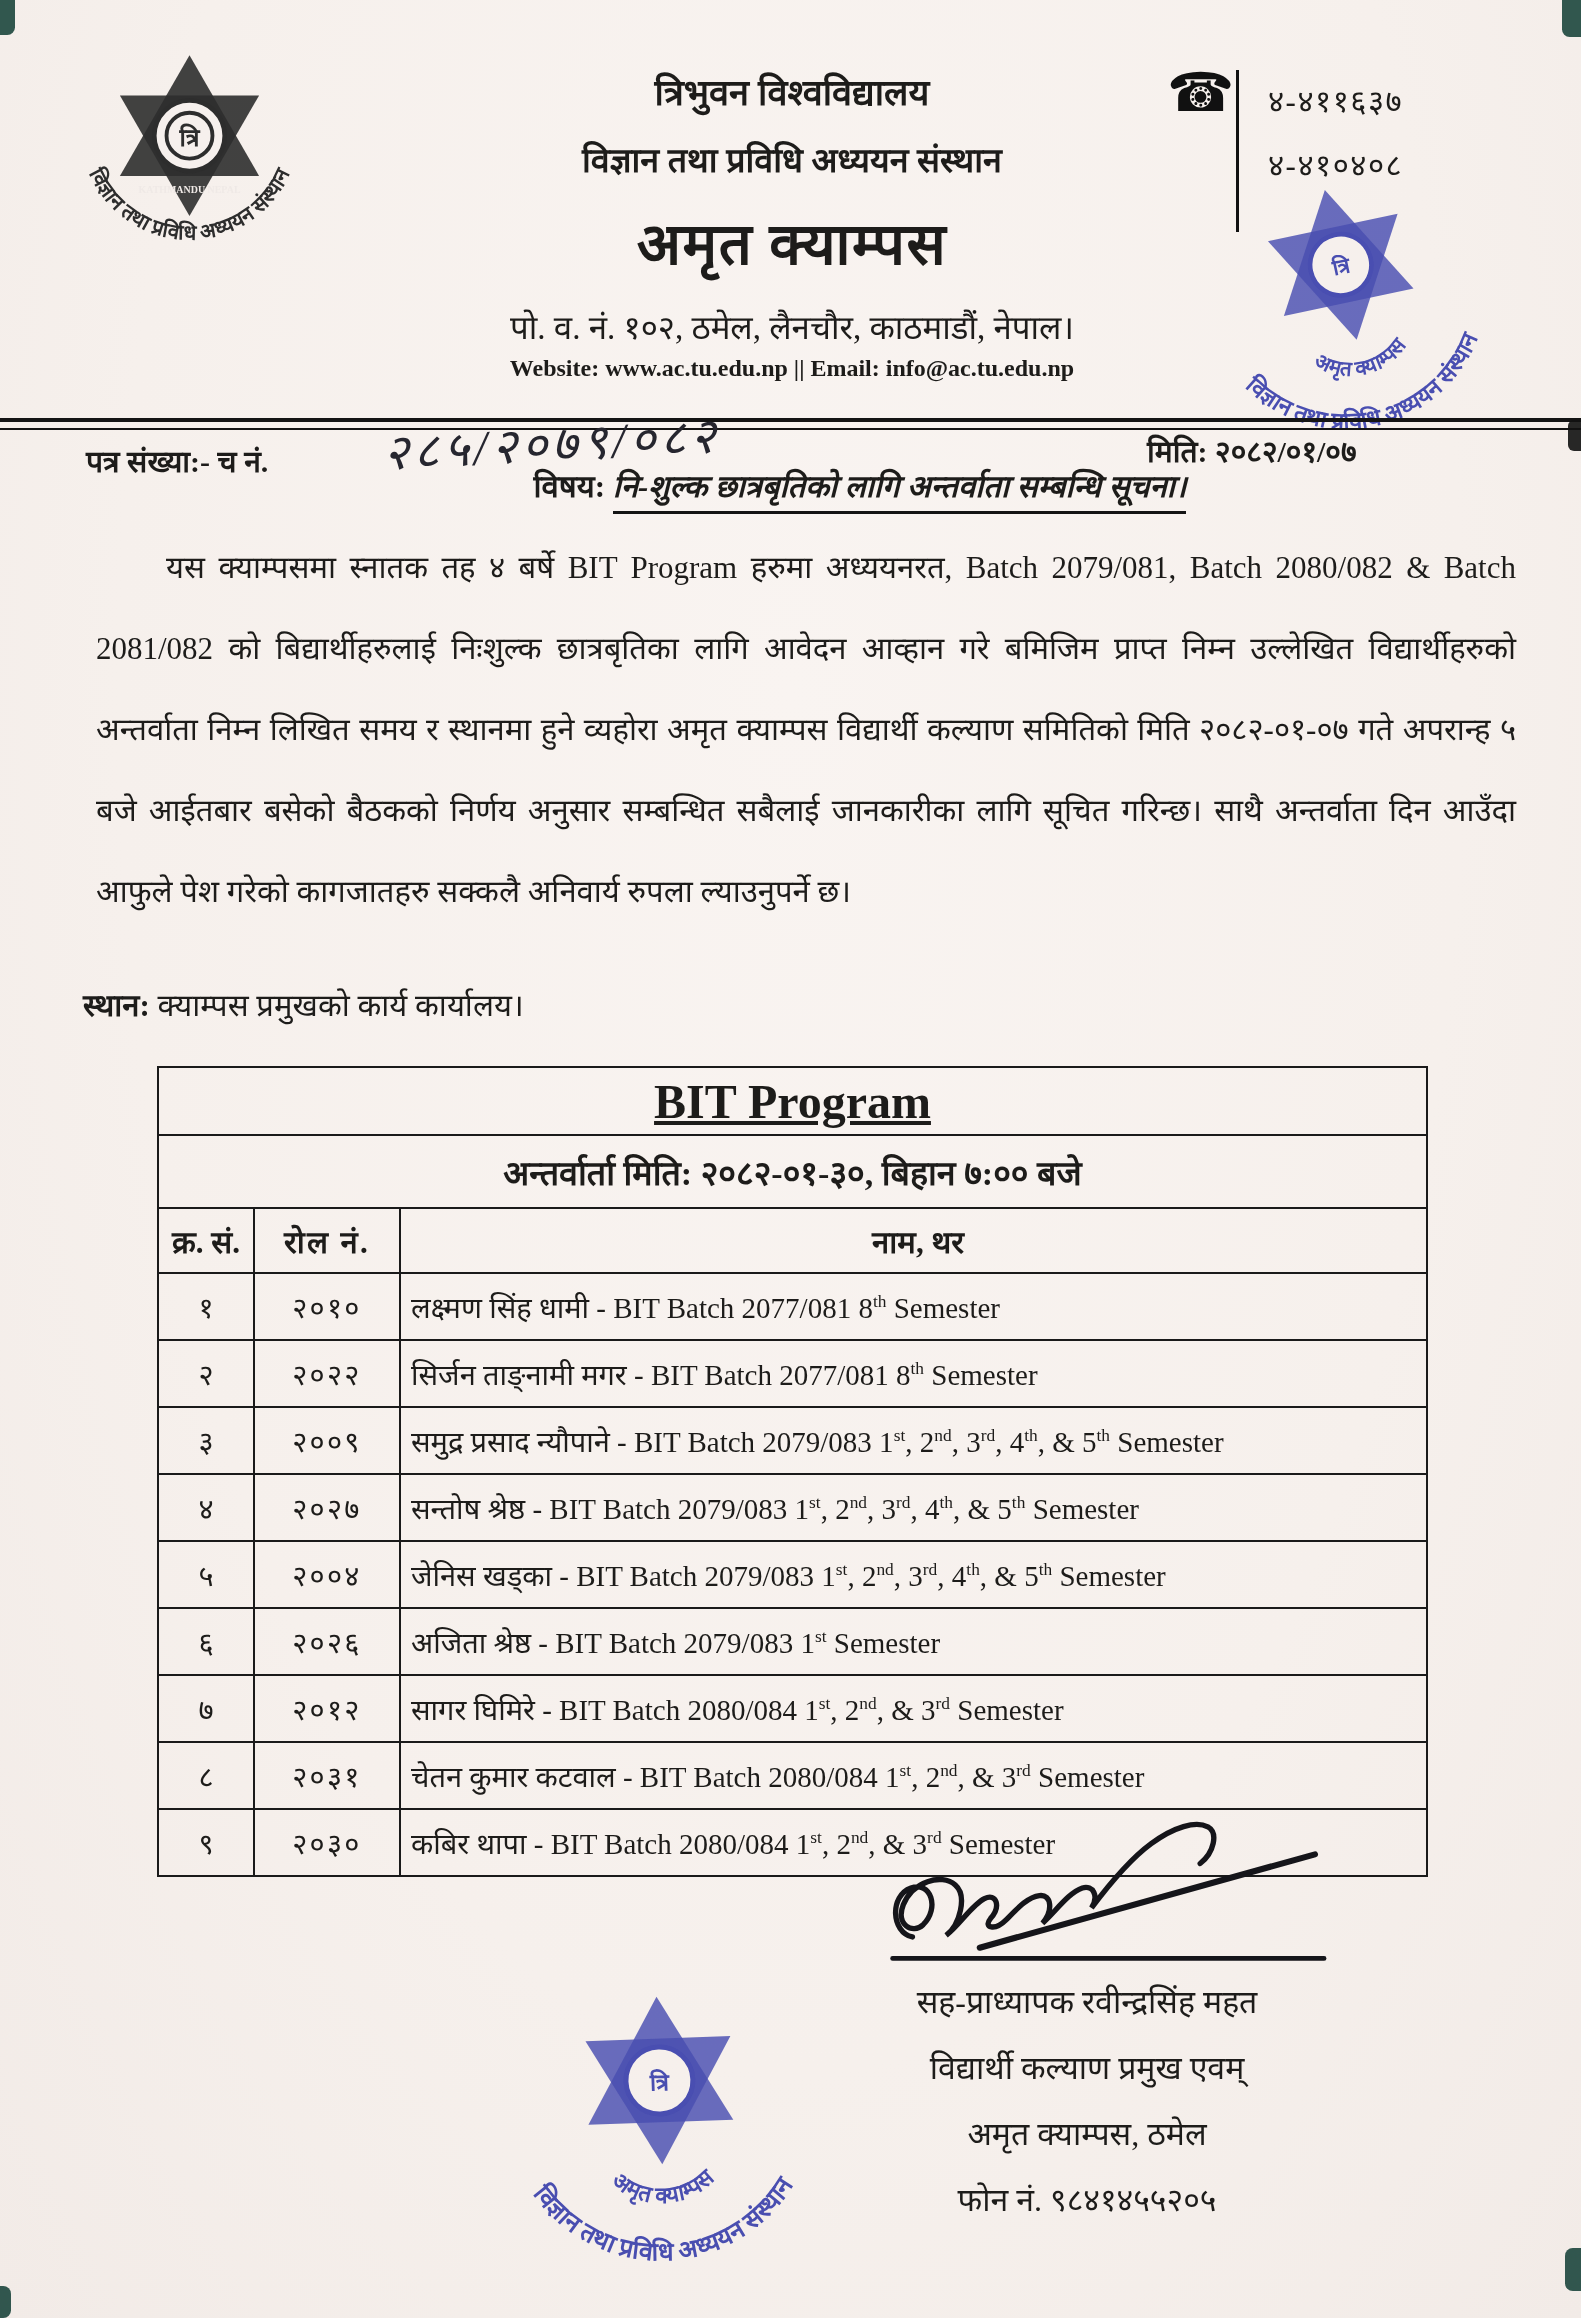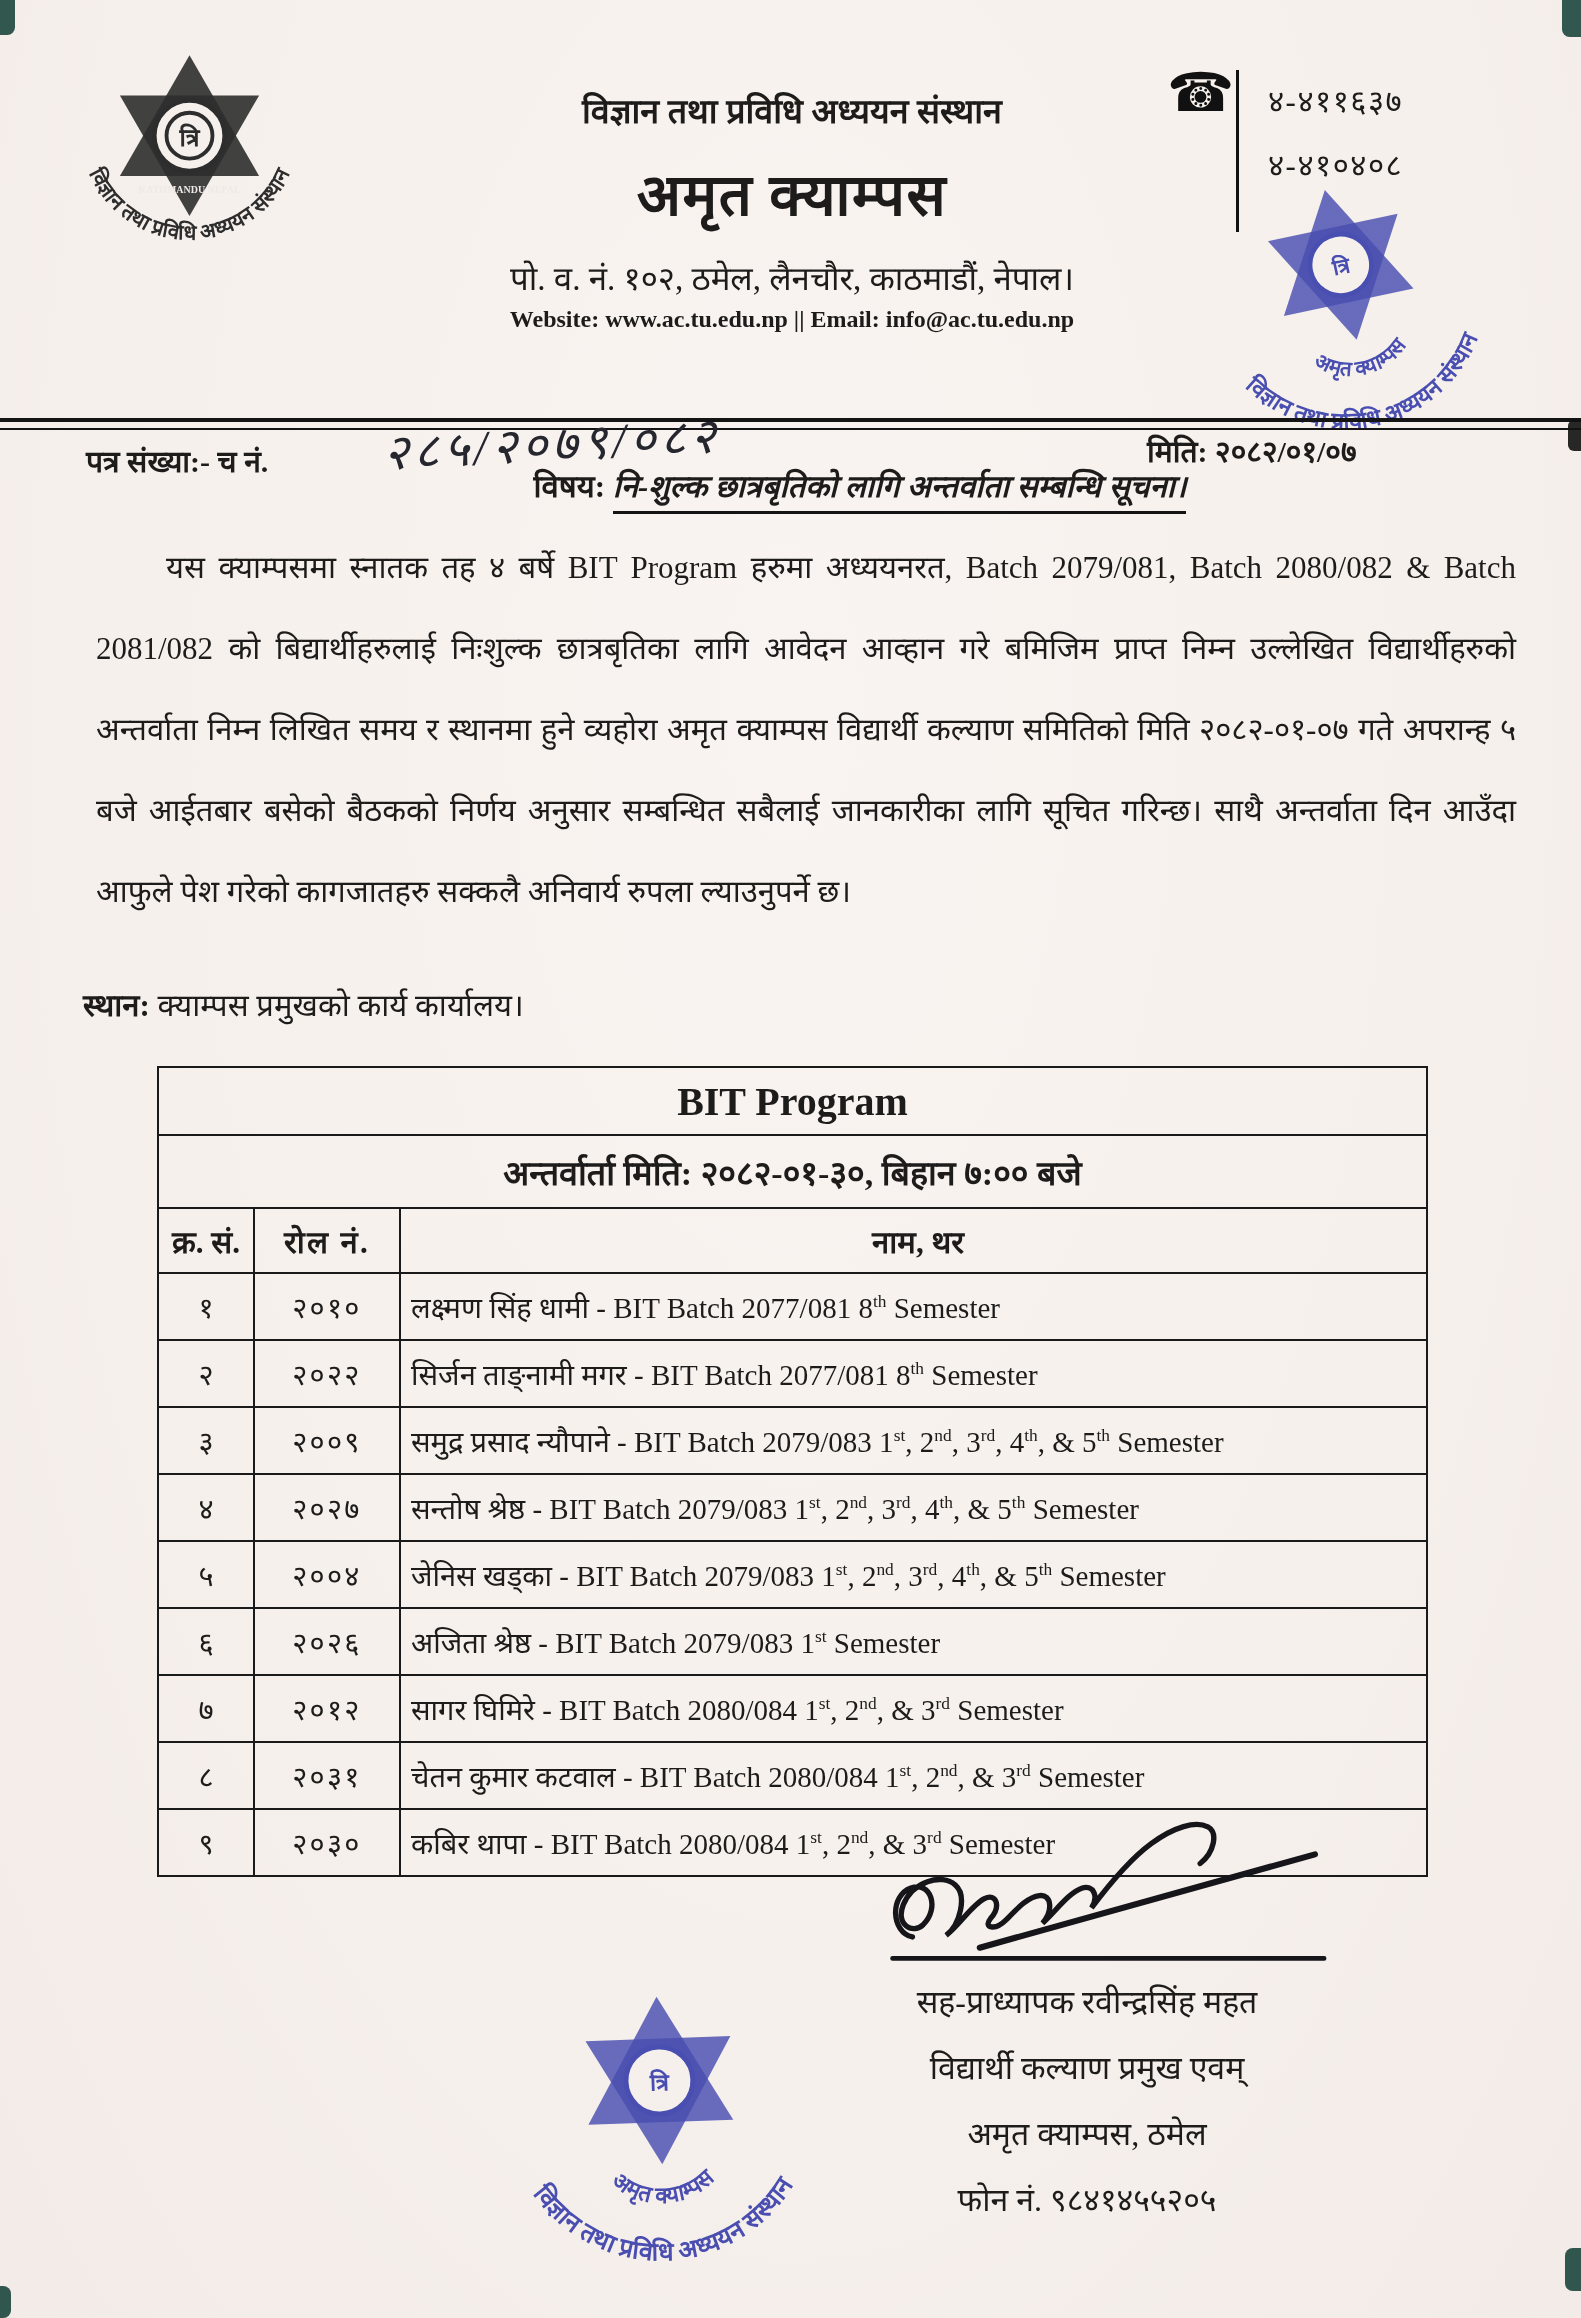--- a/index.html
+++ b/index.html
@@ -55,21 +55,21 @@
   
   .body-par{position:absolute;left:96px;top:527px;width:1420px;font-size:31px;
     line-height:81px;text-align:justify;text-indent:70px;}
   .location{position:absolute;left:83px;top:983px;font-size:31px;}
   .location .loc-label{font-weight:bold;}
 
   
   .bit-table{position:absolute;left:157px;top:1066px;width:1271px;border-collapse:collapse;
     background:transparent;}
   .bit-table td,.bit-table th{border:2.3px solid #1a1a1a;vertical-align:middle;}
-  .t-title td{font-size:40px;font-weight:bold;text-align:center;height:64px;}
+  .t-title td{font-size:48px;font-weight:bold;text-align:center;height:64px;text-decoration:underline;}
   .t-sub td{font-size:34px;font-weight:bold;text-align:center;height:69px;}
   .t-head th{font-size:31px;font-weight:bold;height:61px;text-align:center;}
   .t-row td{height:63px;font-size:29px;}
   .c-sn{width:92px;text-align:center;}
   .c-roll{width:142px;text-align:center;letter-spacing:2.3px;}
   .c-name{padding-left:10px;font-size:27.6px;}
   sup{font-size:60%;vertical-align:super;line-height:0;}
 
   
   .sig-svg{position:absolute;left:865px;top:1816px;width:528px;height:157px;}
@@ -96,20 +96,21 @@
     <circle cx="160" cy="125" r="30" fill="none" stroke="#2d2d2d" stroke-width="5"></circle>
     <text x="160" y="138" font-size="32" text-anchor="middle" fill="#2d2d2d" font-weight="bold">त्रि</text>
     <text x="160" y="200" font-size="13" text-anchor="middle" fill="#efe9e6" font-weight="bold">KATHMANDU NEPAL</text>
     <path id="logoArc" d="M 18 130 A 142.5 142.5 0 0 0 302 130" fill="none"></path>
     <text font-size="27" fill="#2d2d2d" font-weight="bold">
       <textPath href="#logoArc" startOffset="50%" text-anchor="middle">विज्ञान तथा प्रविधि अध्ययन संस्थान</textPath>
     </text>
   </svg>
 
   <div class="hdr-center">
+    <div class="hdr-line1">त्रिभुवन विश्वविद्यालय</div>
     <div class="hdr-line2">विज्ञान तथा प्रविधि अध्ययन संस्थान</div>
     <div class="hdr-campus">अमृत क्याम्पस</div>
     <div class="hdr-address">पो. व. नं. १०२, ठमेल, लैनचौर, काठमाडौं, नेपाल।</div>
     <div class="hdr-website">Website: www.ac.tu.edu.np || Email: info@ac.tu.edu.np</div>
   </div>
 
   <div class="phone-icon">☎</div>
   <div class="phone-divider"></div>
   <div class="phone-numbers">
     <div>४-४११६३७</div>

